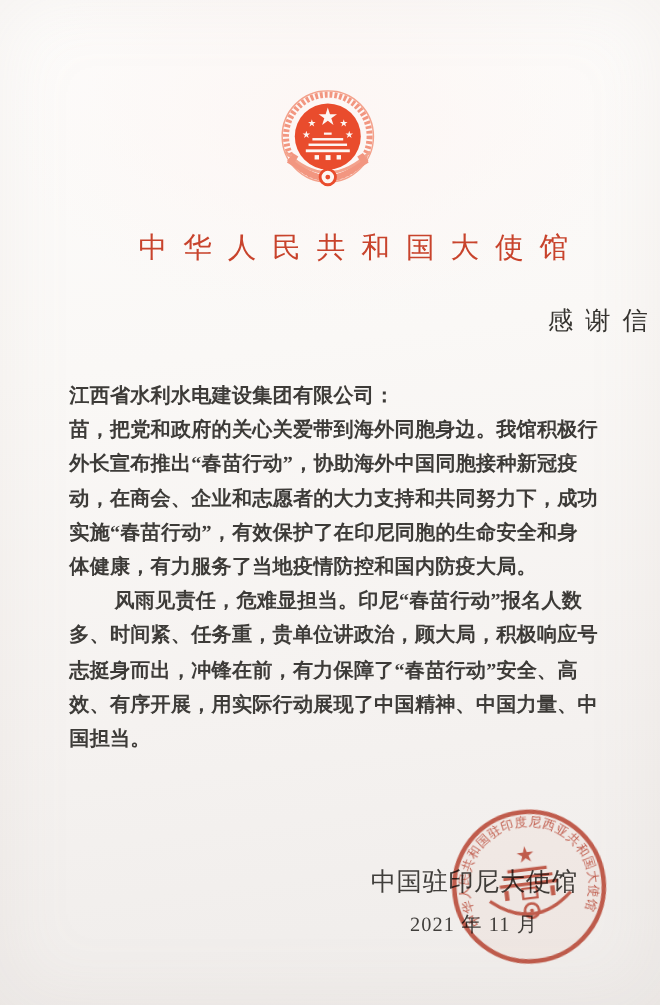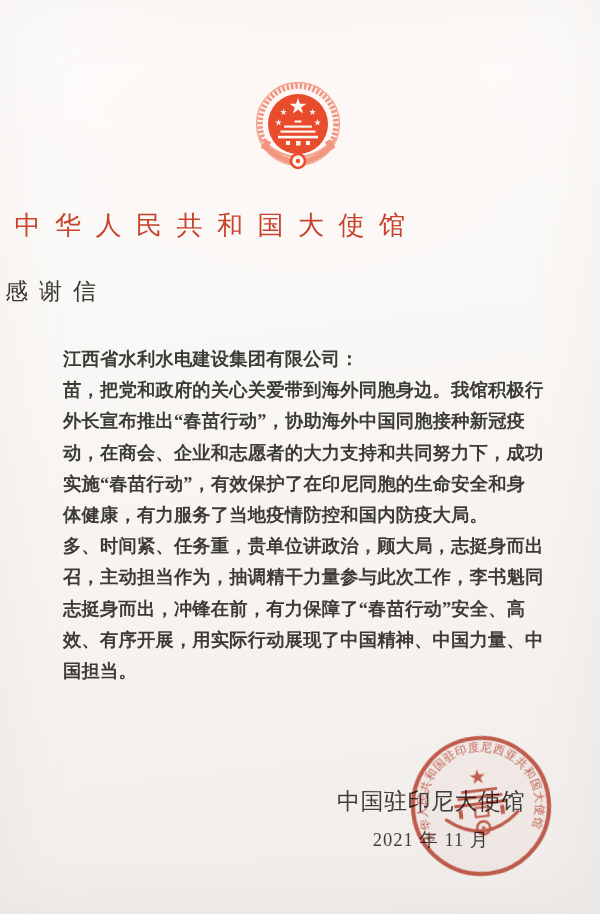--- a/index.html
+++ b/index.html
@@ -9,26 +9,26 @@
   }
   .page{
     position:relative;width:600px;height:914px;
     background:
       radial-gradient(ellipse 420px 260px at 50% 12%, rgba(253,246,244,.9), rgba(253,246,244,0) 70%),
       linear-gradient(173deg,#fdfcfb 0%, #faf8f6 35%, #f5f2f0 68%, #efecea 100%);
     box-shadow:inset 0 0 70px rgba(178,160,150,.10);
   }
   .emblem{position:absolute;left:253px;top:82px;width:90px;height:104px;}
   .org-line{
-    position:absolute;top:208px;left:0;width:531px;text-align:left;
+    position:absolute;top:208px;left:0;width:531px;text-align:right;
     color:var(--accent-red);font-size:26px;letter-spacing:14.5px;padding-left:14.5px;
     box-sizing:border-box;white-space:nowrap;
   }
   .title{
-    position:absolute;top:276px;left:0;width:600px;text-align:left;
+    position:absolute;top:276px;left:0;width:600px;text-align:right;
     color:#35332f;font-size:23px;letter-spacing:11px;padding-left:5px;
     box-sizing:border-box;white-space:nowrap;
   }
   .body{
     position:absolute;left:63px;top:344px;width:477px;
     color:var(--ink);font-size:18.3px;line-height:31.2px;letter-spacing:.2px;
   }
   .line{white-space:nowrap;font-weight:bold;}
   .line.indent{text-indent:41px;}
   .sig{position:absolute;top:786px;right:75px;text-align:center;color:#403e3b;z-index:1;}
@@ -85,22 +85,22 @@
   <div class="title">感谢信</div>
 
   <div class="body">
     <div class="line">江西省水利水电建设集团有限公司：</div>
     <div>
         <div class="line">苗，把党和政府的关心关爱带到海外同胞身边。我馆积极行</div>
         <div class="line">外长宣布推出“春苗行动”，协助海外中国同胞接种新冠疫</div>
         <div class="line">动，在商会、企业和志愿者的大力支持和共同努力下，成功</div>
         <div class="line">实施“春苗行动”，有效保护了在印尼同胞的生命安全和身</div>
         <div class="line">体健康，有力服务了当地疫情防控和国内防疫大局。</div>
-        <div class="line">多、时间紧、任务重，贵单位讲政治，顾大局，志挺身而出</div>
-        <div class="line">召，主动担当作为，抽调精干力量参与此次工作，李书魁同</div>
+        <div class="line indent">风雨见责任，危难显担当。印尼“春苗行动”报名人数</div>
+        <div class="line">多、时间紧、任务重，贵单位讲政治，顾大局，积极响应号</div>
         <div class="line">志挺身而出，冲锋在前，有力保障了“春苗行动”安全、高</div>
         <div class="line">效、有序开展，用实际行动展现了中国精神、中国力量、中</div>
         <div class="line">国担当。</div>
       </div>
   </div>
 
   <div class="sig">
     <div class="sig-org">中国驻印尼大使馆</div>
     <div class="sig-date">2021 年 11 月</div>
   </div>

